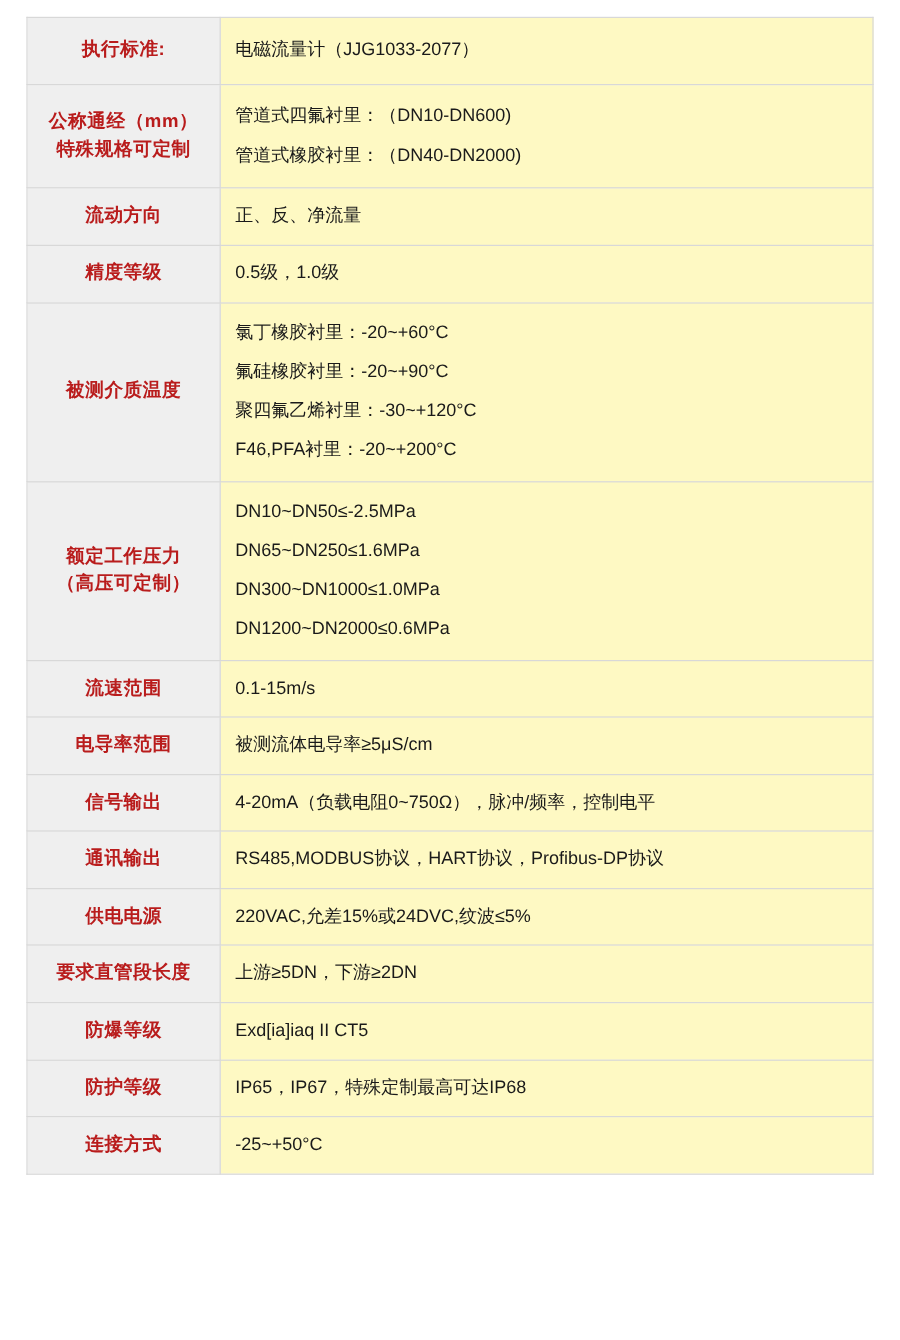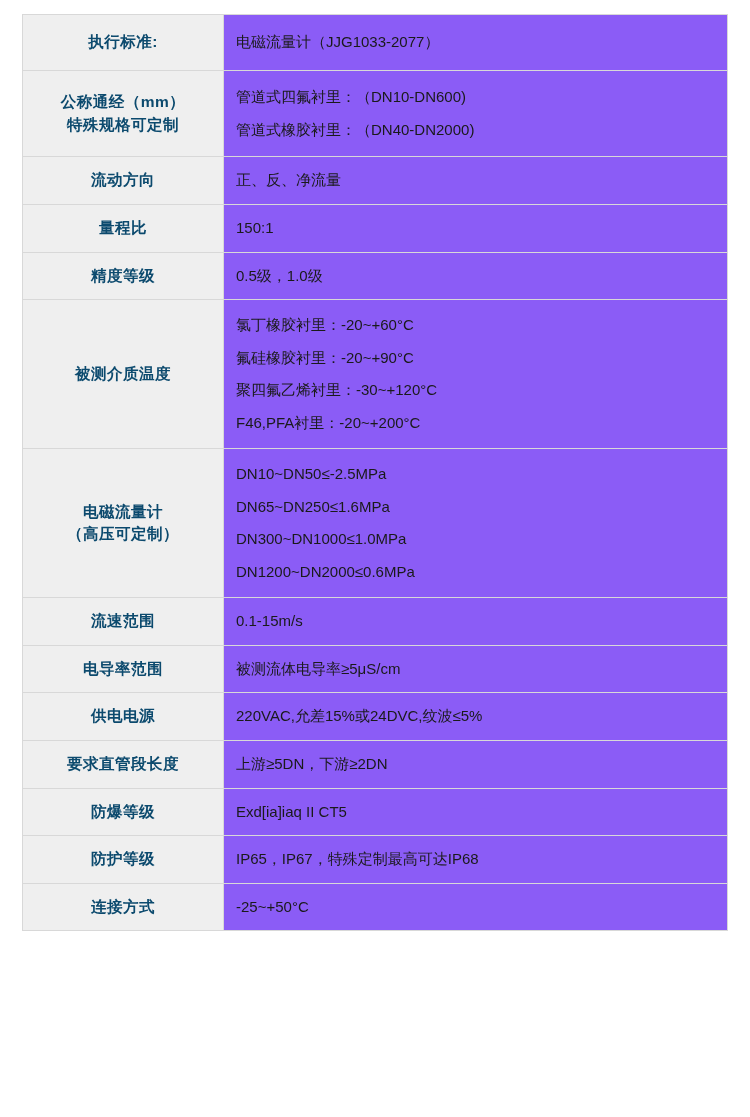--- a/index.html
+++ b/index.html
@@ -27,27 +27,27 @@
   table.spec-table td {
     border: 1px solid #d8d8d8;
     vertical-align: middle;
   }
   td.label-cell {
     width: 160px;
     background: #efefef;
     text-align: center;
     font-size: 15.5px;
     font-weight: bold;
-    color: #0c4a6e;
+    color: #b91c1c;
     letter-spacing: 0.5px;
-    padding: 6px 20px;
+    padding: 6px 0;
     line-height: 1.45;
   }
   td.value-cell {
-    background: #8b5cf6;
+    background: #fef9c3;
     text-align: left;
     font-size: 15px;
     color: #1a1a1a;
     padding: 9px 12px;
     line-height: 1.5;
   }
   .value-line {
     display: block;
     padding: 3px 0;
   }
@@ -85,48 +85,40 @@
         <tr style="height: 48px;">
           <td class="label-cell">
             <span class="label-line">流动方向</span>
           </td>
           <td class="value-cell">
             <span class="value-line">正、反、净流量</span>
           </td>
         </tr>
         <tr style="height: 43px;">
           <td class="label-cell">
-            <span class="label-line">量程比</span>
-          </td>
-          <td class="value-cell">
-            <span class="value-line">150:1</span>
-          </td>
-        </tr>
-        <tr style="height: 43px;">
-          <td class="label-cell">
             <span class="label-line">精度等级</span>
           </td>
           <td class="value-cell">
             <span class="value-line">0.5级，1.0级</span>
           </td>
         </tr>
         <tr style="height: 137px;">
           <td class="label-cell">
             <span class="label-line">被测介质温度</span>
           </td>
           <td class="value-cell multi">
             <span class="value-line">氯丁橡胶衬里：-20~+60°C</span>
             <span class="value-line">氟硅橡胶衬里：-20~+90°C</span>
             <span class="value-line">聚四氟乙烯衬里：-30~+120°C</span>
             <span class="value-line">F46,PFA衬里：-20~+200°C</span>
           </td>
         </tr>
         <tr style="height: 123px;">
           <td class="label-cell">
-            <span class="label-line">电磁流量计</span>
+            <span class="label-line">额定工作压力</span>
             <span class="label-line">（高压可定制）</span>
           </td>
           <td class="value-cell multi">
             <span class="value-line">DN10~DN50≤-2.5MPa</span>
             <span class="value-line">DN65~DN250≤1.6MPa</span>
             <span class="value-line">DN300~DN1000≤1.0MPa</span>
             <span class="value-line">DN1200~DN2000≤0.6MPa</span>
           </td>
         </tr>
         <tr style="height: 42px; margin-top: 43px;">
@@ -140,20 +132,36 @@
         <tr style="height: 40px;">
           <td class="label-cell">
             <span class="label-line">电导率范围</span>
           </td>
           <td class="value-cell">
             <span class="value-line">被测流体电导率≥5μS/cm</span>
           </td>
         </tr>
         <tr style="height: 40px;">
           <td class="label-cell">
+            <span class="label-line">信号输出</span>
+          </td>
+          <td class="value-cell">
+            <span class="value-line">4-20mA（负载电阻0~750Ω），脉冲/频率，控制电平</span>
+          </td>
+        </tr>
+        <tr style="height: 40px;">
+          <td class="label-cell">
+            <span class="label-line">通讯输出</span>
+          </td>
+          <td class="value-cell">
+            <span class="value-line">RS485,MODBUS协议，HART协议，Profibus-DP协议</span>
+          </td>
+        </tr>
+        <tr style="height: 40px;">
+          <td class="label-cell">
             <span class="label-line">供电电源</span>
           </td>
           <td class="value-cell">
             <span class="value-line">220VAC,允差15%或24DVC,纹波≤5%</span>
           </td>
         </tr>
         <tr style="height: 48px; margin-left: 16px;">
           <td class="label-cell">
             <span class="label-line">要求直管段长度</span>
           </td>

